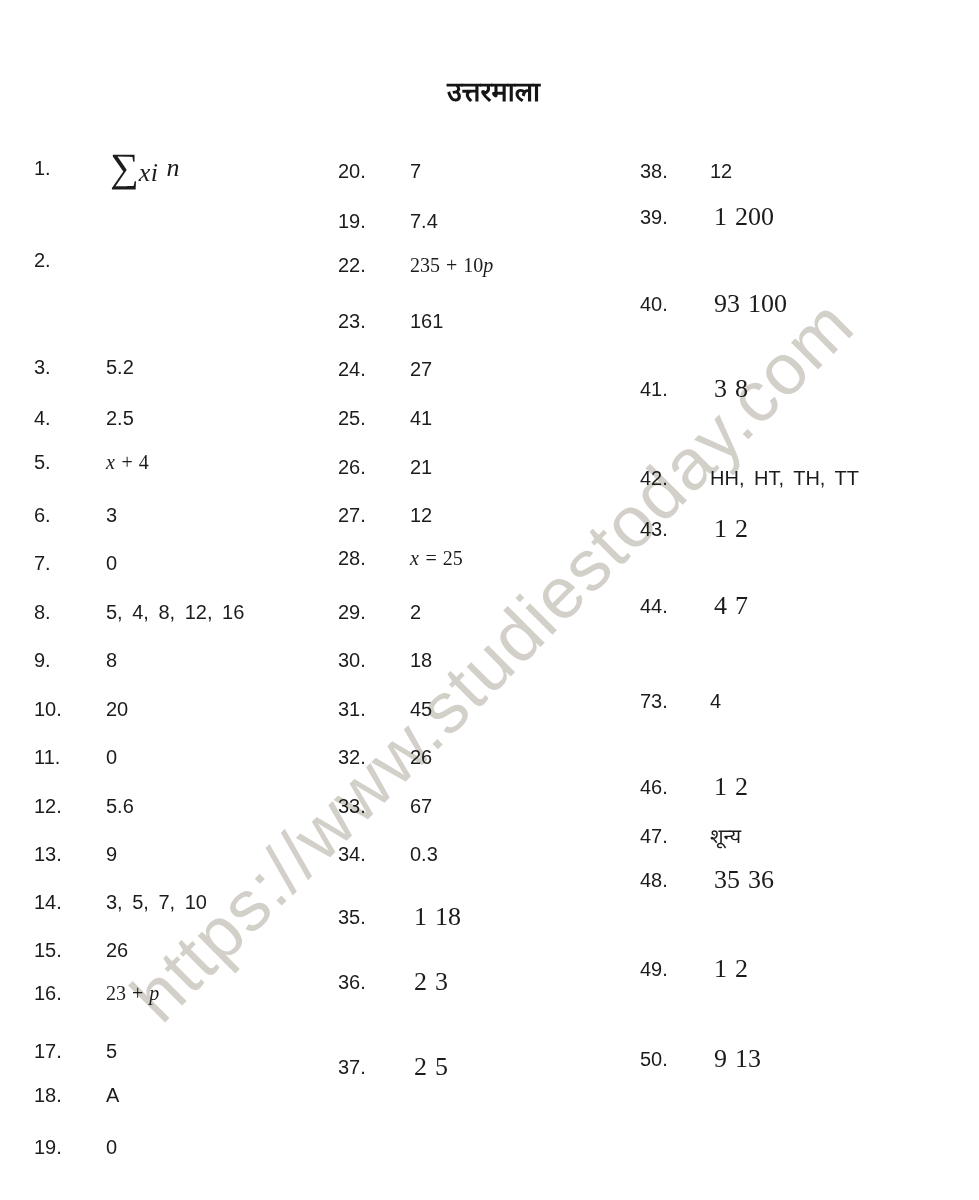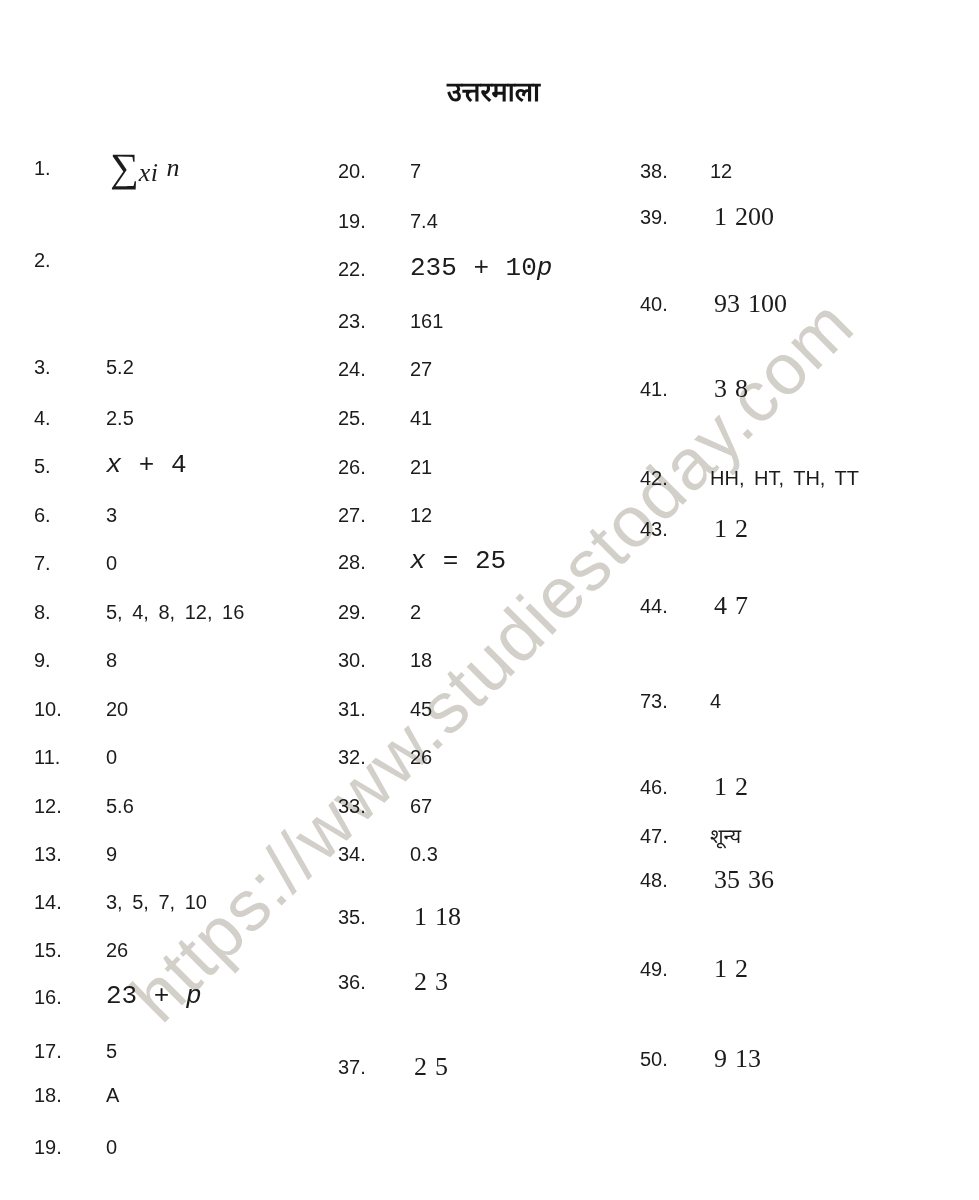--- a/index.html
+++ b/index.html
@@ -53,22 +53,22 @@
   }
   .c1 .lbl,.c2 .lbl{width:72px;}
   .c3 .lbl{width:70px;}
   .val{
     font-size:20px;
     line-height:1.2;
     word-spacing:4px;
     white-space:nowrap;
   }
   .val.math{
-    font-family:Liberation Mono, monospace;
-    font-size:26px;
+    font-family:Liberation Serif, serif;
+    font-size:20px;
     word-spacing:1px;
   }
   .frac{
     display:inline-flex;
     flex-direction:row;
     align-items:center;
     font-family:"Liberation Serif","DejaVu Serif",serif;
     font-size:26px;
     line-height:1.1;
     text-align:right;

